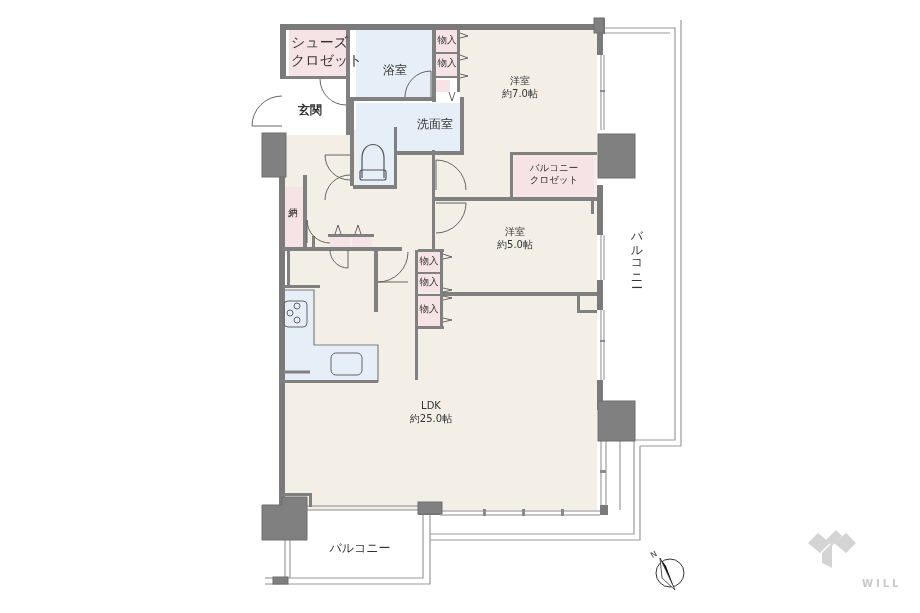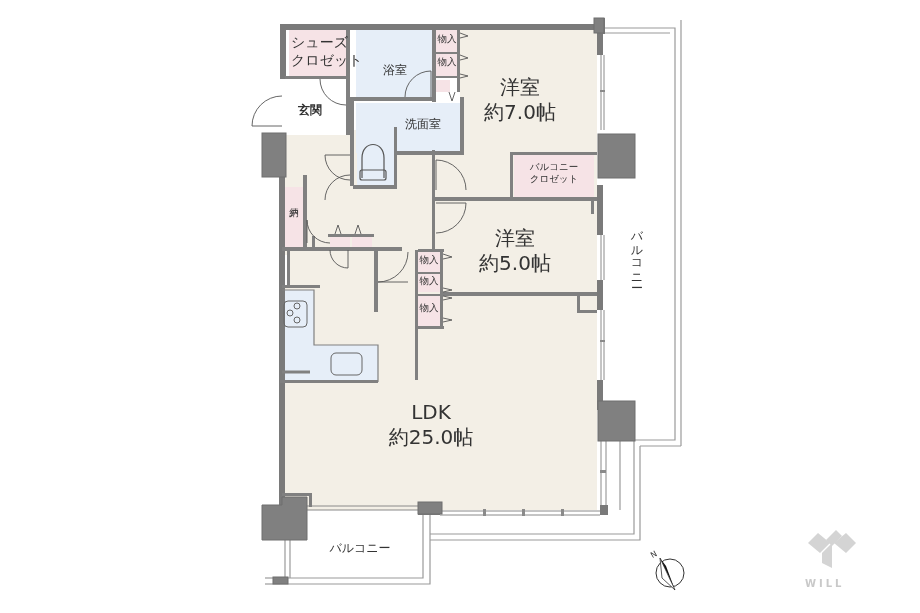--- a/index.html
+++ b/index.html
@@ -1,22 +1,22 @@
 <!DOCTYPE html>
 <html><head>
 <meta charset="utf-8">
 <style>
   html, body { margin: 0; padding: 0; background: #ffffff; }
   body { width: 920px; height: 613px; position: relative; overflow: hidden; font-family: "DejaVu Sans", "Liberation Sans", sans-serif; }
   #plan { position: absolute; left: 0; top: 0; width: 920px; height: 613px; }
   .lbl { position: absolute; color: #333333; text-align: center; white-space: nowrap; line-height: 1.25; }
-  .lbl-lg { font-size: 20px; }
+  .lbl-lg { font-size: 10px; }
   .lbl-md { font-size: 12px; }
   .lbl-sm { font-size: 14px; }
-  .lbl-xs { font-size: 9.5px; font-family: Liberation Serif, serif; }
+  .lbl-xs { font-size: 9.5px; }
   .vert { writing-mode: vertical-rl; letter-spacing: 1px; }
   .logo-text { position: absolute; font-size: 10px; font-weight: bold; letter-spacing: 3px; color: #c9c9c9; font-family: "DejaVu Sans", sans-serif; }
 </style>
 </head>
 <body>
 
 <svg id="plan" viewBox="0 0 920 613" xmlns="http://www.w3.org/2000/svg">
 
   <g>
 
@@ -254,21 +254,21 @@
     <polygon points="826,540 836,530 842,536 832,546"></polygon>
   </g>
 </svg>
 
 <div class="lbl lbl-sm" style="left:291px; top:34px; width:54px;">
   <div>シューズ</div>
   <div>クロゼット</div>
 </div>
 <div class="lbl lbl-md" style="left:370px; top:48px; width:50px;margin-top:15px;">浴室</div>
 <div class="lbl lbl-md" style="left:290px; top:103px; width:40px;font-weight:bold;">玄関</div>
-<div class="lbl lbl-md" style="left:393px; top:117px; width:60px;text-align:center;">洗面室</div>
+<div class="lbl lbl-md" style="left:405px; top:117px; width:60px;text-align:center;">洗面室</div>
 <div class="lbl lbl-xs vert" style="left:287px; top:200px;">納戸</div>
 
 <div class="lbl lbl-lg" style="left:480px; top:75px; width:80px;">
   <div>洋室</div>
   <div>約7.0帖</div>
 </div>
 <div class="lbl lbl-xs" style="left:514px; top:162px; width:80px;">
   <div>バルコニー</div>
   <div>クロゼット</div>
 </div>
@@ -285,13 +285,13 @@
 <div class="lbl lbl-md" style="left:320px; top:541px; width:80px;">バルコニー</div>
 
 <div class="lbl lbl-xs" style="left:435px; top:34px; width:24px;">物入</div>
 <div class="lbl lbl-xs" style="left:435px; top:57px; width:24px;">物入</div>
 <div class="lbl lbl-xs" style="left:417px; top:255px; width:24px;">物入</div>
 <div class="lbl lbl-xs" style="left:417px; top:276px; width:24px;">物入</div>
 <div class="lbl lbl-xs" style="left:417px; top:303px; width:24px;">物入</div>
 
 <div class="lbl" style="left:651px; top:550px; font-size:8px; transform:rotate(-30deg);">N</div>
 
-<div class="logo-text" style="left:805px; top:578px;">WILL</div>
+<div class="logo-text" style="left:862px; top:578px;">WILL</div>
 
 </body></html>

